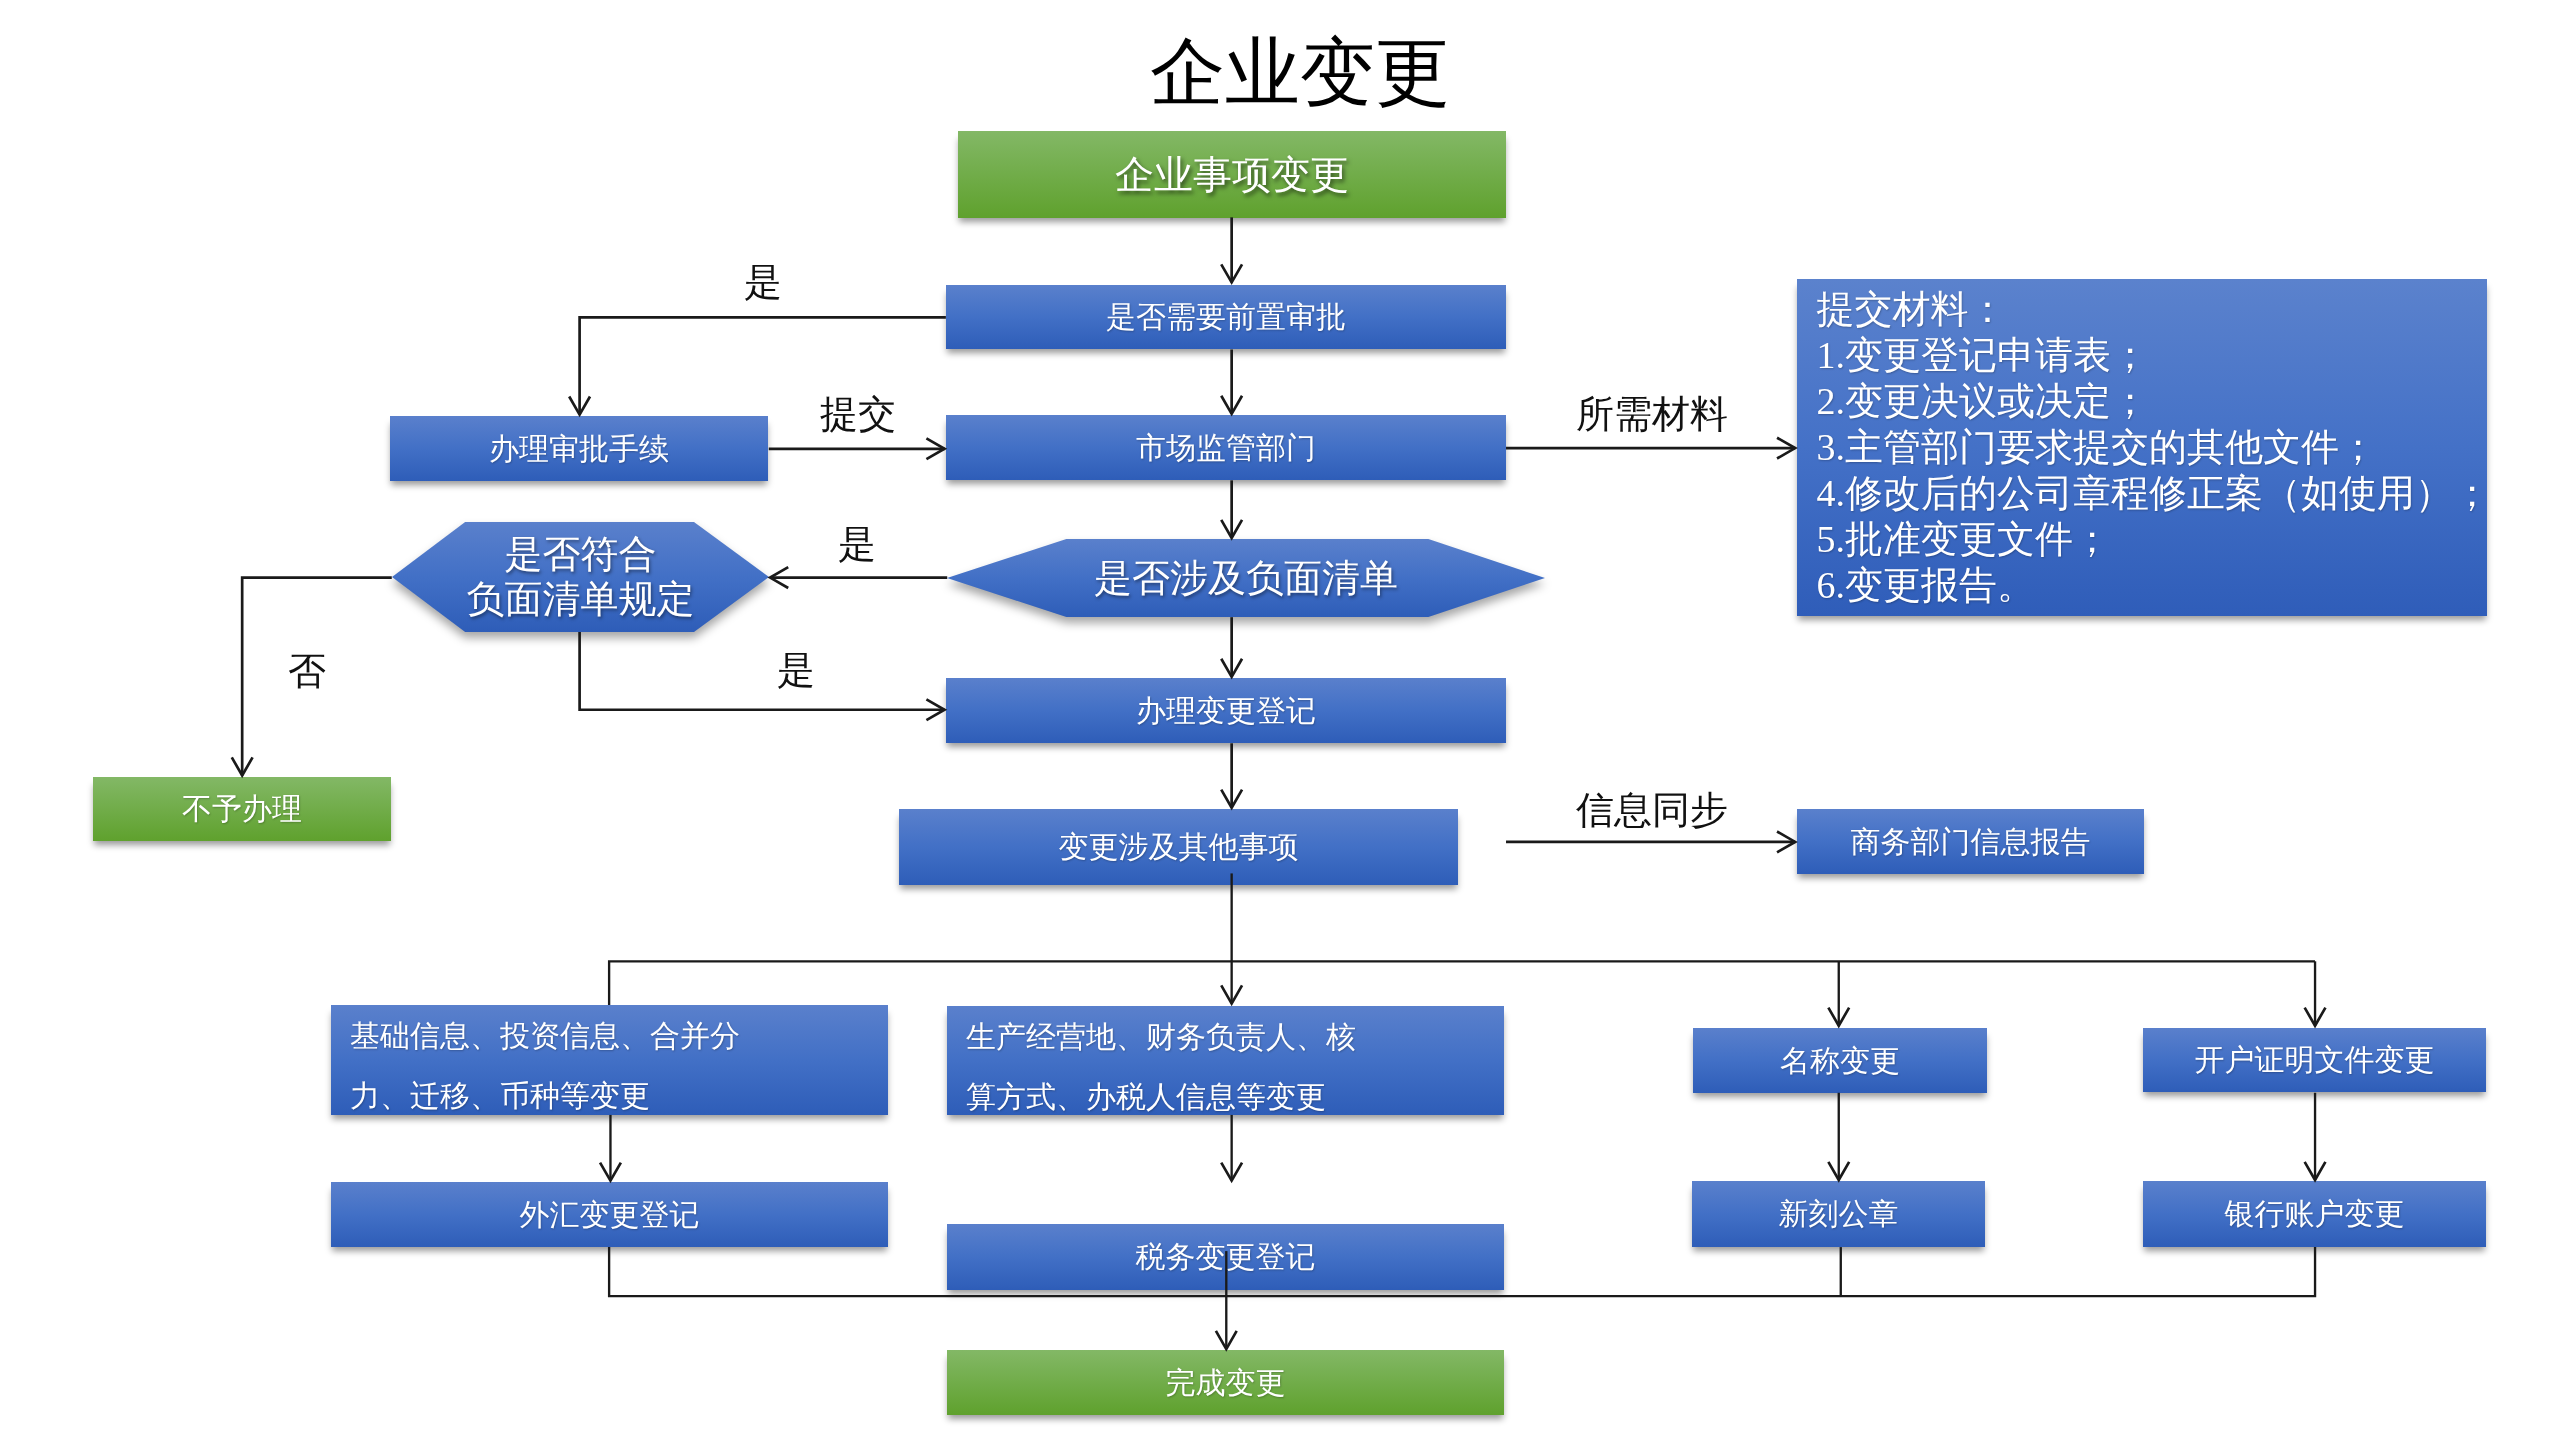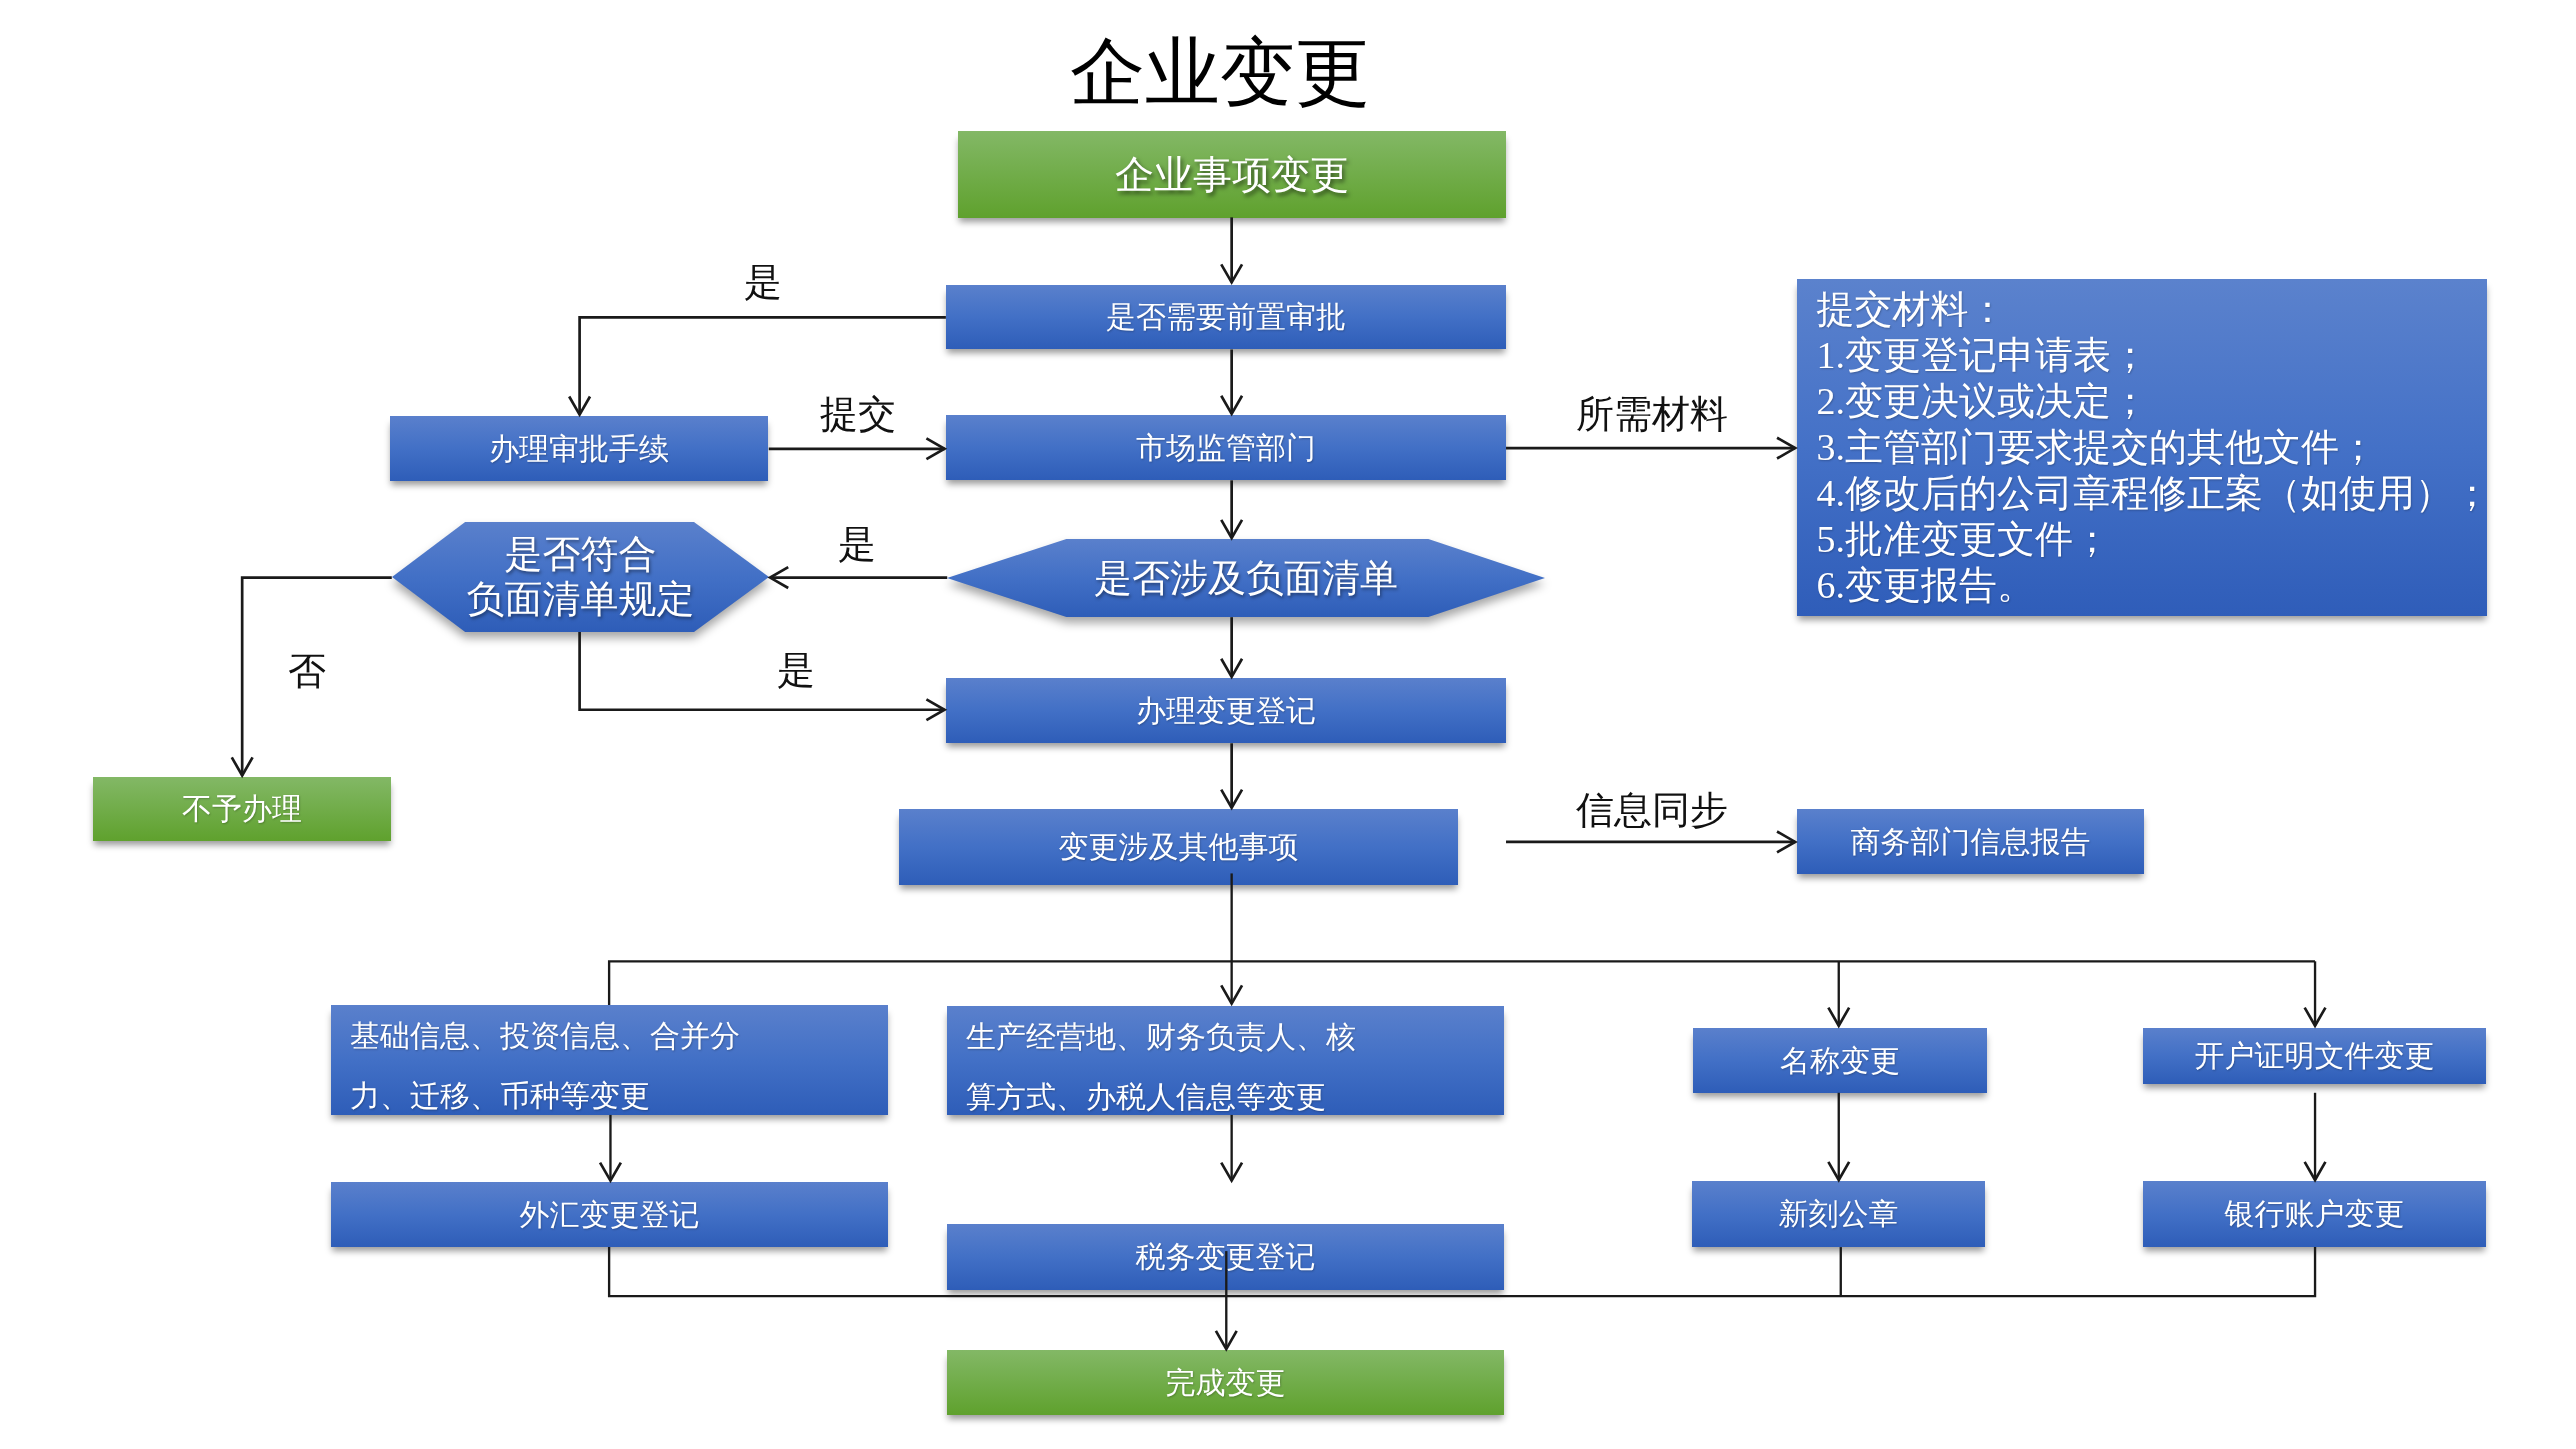--- a/index.html
+++ b/index.html
@@ -5,21 +5,21 @@
     html, body { margin: 0; padding: 0; background: #ffffff; }
     #canvas {
       --blue-top: #5a80cc; --blue-mid: #4270c6; --blue-bottom: #2e5db8;
       --green-top: #83b866; --green-bottom: #5fa12d;
       --connector: #1a1a1a; --label-text: #111111; --node-text: #ffffff;
       position: relative; width: 2576px; height: 1449px; overflow: hidden;
       background: #ffffff;
       font-family: "Liberation Serif", "DejaVu Serif", serif;
     }
     .title {
-      position: absolute; left: 1220px; top: 72px;
+      position: absolute; left: 1300px; top: 72px;
       transform: translate(-50%, -50%);
       font-size: 75px; line-height: 1; color: #000; white-space: nowrap;
     }
     .label {
       position: absolute; transform: translate(-50%, -50%);
       font-size: 38px; line-height: 1; color: var(--label-text); white-space: nowrap;
     }
     .box {
       position: absolute; box-sizing: border-box;
       display: flex; align-items: center; justify-content: center;
@@ -168,21 +168,21 @@
 
   <div class="box multi" style="left:947px; top:1006px; width:557px; height:109px;">
     <span>生产经营地、财务负责人、核</span>
     <span>算方式、办税人信息等变更</span>
   </div>
 
   <div class="box" style="left:1693px; top:1028px; width:294px; height:65px;">
     <span>名称变更</span>
   </div>
 
-  <div class="box" style="left:2143px; top:1028px; width:343px; height:56px;">
+  <div class="box" style="left:2143px; top:1028px; width:343px; height:64px;">
     <span>开户证明文件变更</span>
   </div>
 
   <div class="box" style="left:331px; top:1182px; width:557px; height:65px;">
     <span>外汇变更登记</span>
   </div>
 
   <div class="box" style="left:947px; top:1182px; width:557px; height:66px;margin-top:42px;">
     <span>税务变更登记</span>
   </div>

